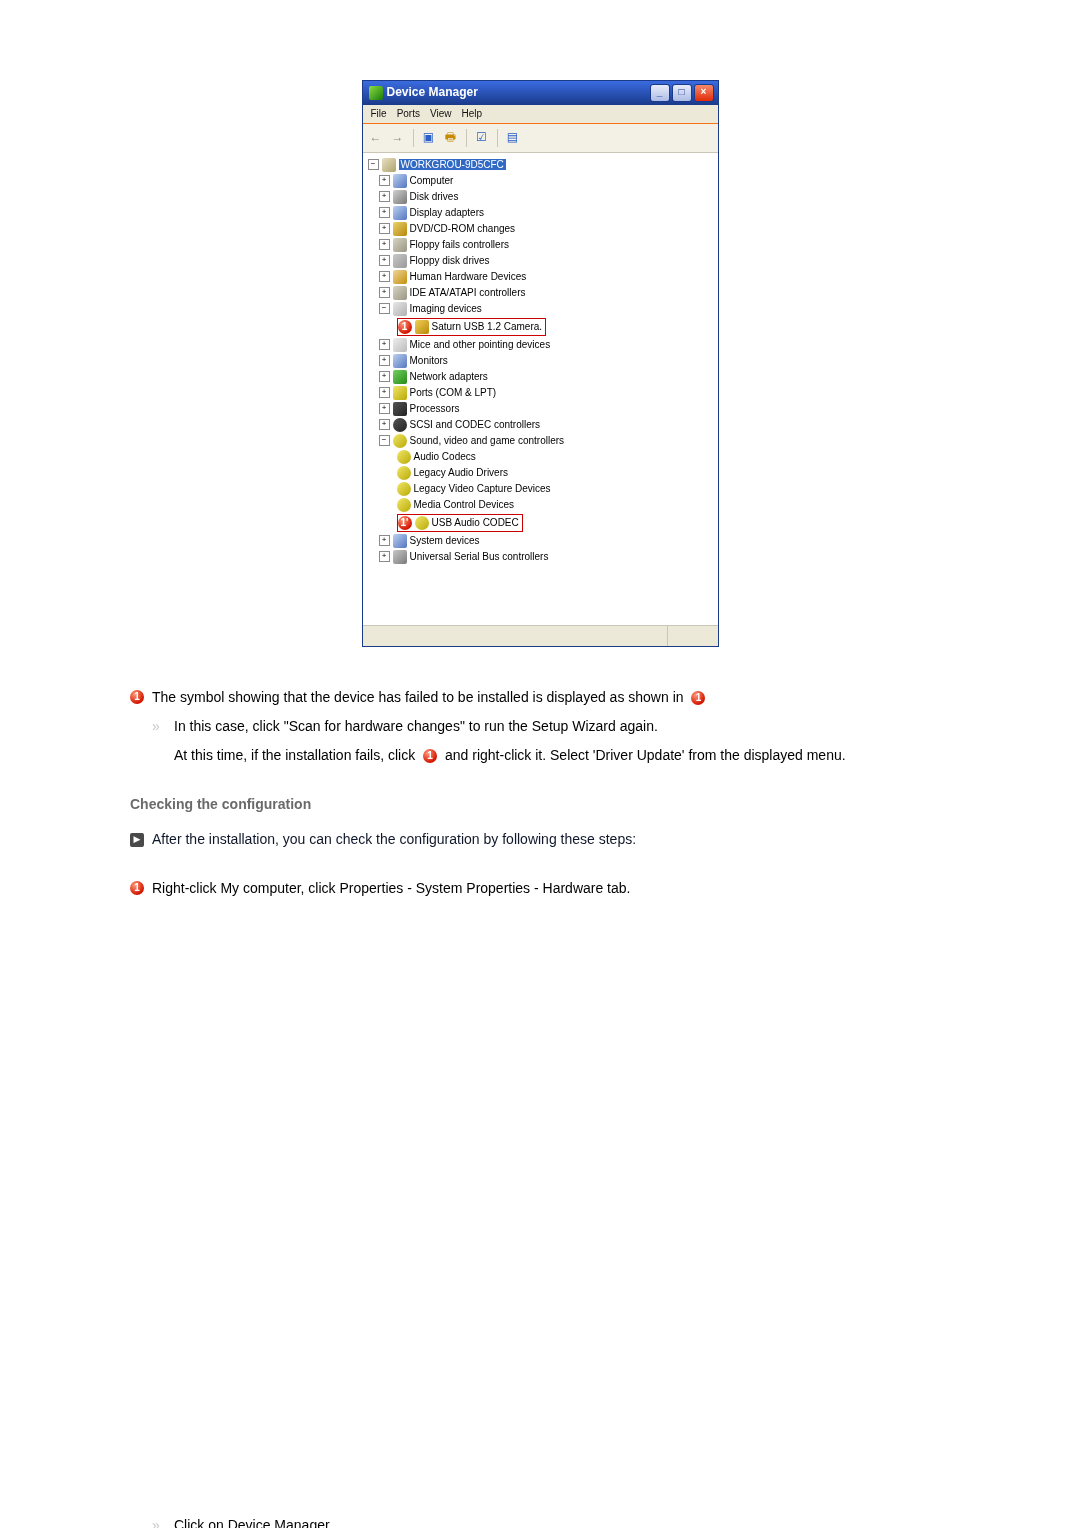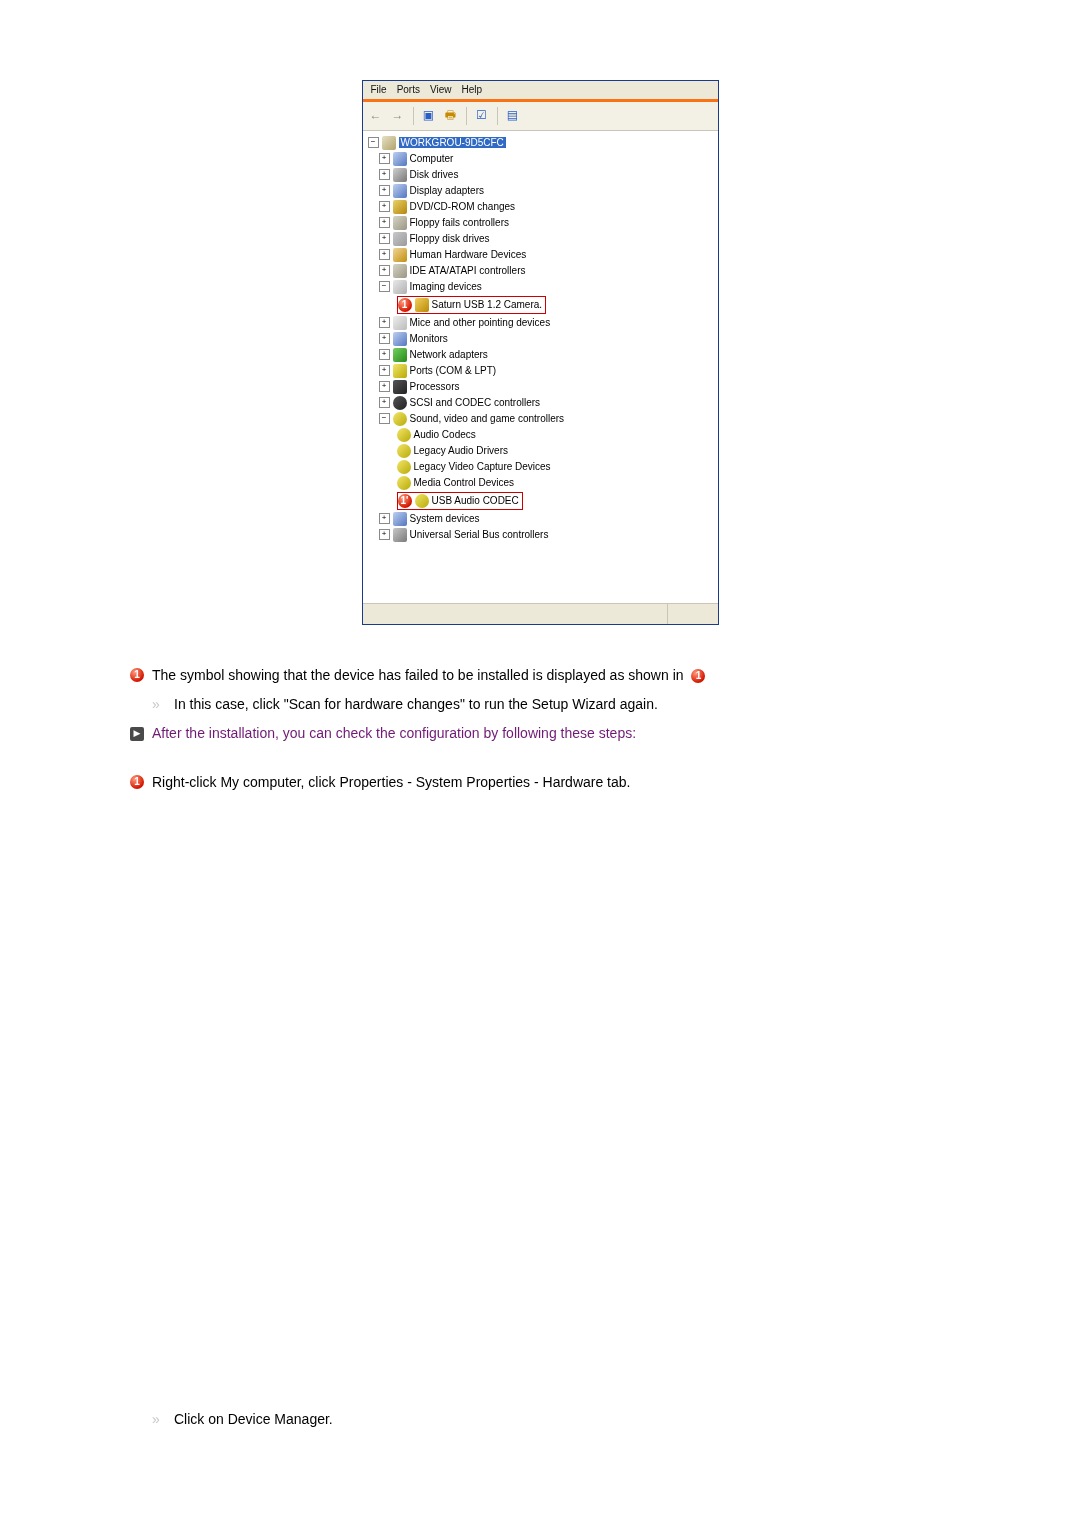--- a/index.html
+++ b/index.html
@@ -56,21 +56,21 @@
     background: linear-gradient(180deg,#e8ecf9,#aebde6);
     color: #1a3a8a;
   }
   .win-btn.close { background: linear-gradient(180deg,#f68a6a,#e12b0a); color:#fff; }
   .menubar {
     display: flex;
     gap: 10px;
     padding: 3px 8px;
     color: #111;
     background: #ece9d8;
-    border-bottom: 3px solid #f97316;
+    border-bottom: 1px solid #f97316;
   }
   .toolbar {
     display: flex;
     align-items: center;
     gap: 4px;
     padding: 3px 4px;
     height: 22px;
     border-bottom: 1px solid #c9c6b7;
     background: #f3f1e6;
     color: #888;
@@ -192,31 +192,42 @@
     flex: none;
     width: 14px;
   }
   .sub-indent { padding-left: 22px; }
   .section-title {
     color: #6a6a6a;
     font-weight: bold;
     margin: 28px 0 14px 0;
     font-size: 14px;
   }
-  .blue-text { color: #701a75; }
+  .blue-text { color: #0f172a; }
   .big-gap { height: 600px; }
 </style>
 </head>
 <body>
 
 <div class="page">
 
   <div class="screenshot-wrap">
     <div class="devmgr-window">
 
+      <div class="titlebar">
+        <div class="title-left">
+          <span class="win-icon"></span>
+          <span>Device Manager</span>
+        </div>
+        <div class="win-buttons">
+          <span class="win-btn">_</span>
+          <span class="win-btn">□</span>
+          <span class="win-btn close">×</span>
+        </div>
+      </div>
 
       <div class="menubar">
         <span>File</span>
         <span>Ports</span>
         <span>View</span>
         <span>Help</span>
       </div>
 
       <div class="toolbar">
         <span class="tb-icon">←</span>
@@ -379,21 +390,30 @@
         <span>The symbol showing that the device has failed to be installed is displayed as shown in</span>
         <span class="badge-num" style="vertical-align:middle;margin-left:4px">1</span>
       </span>
     </div>
 
     <div class="row sub-indent">
       <span class="chev">»</span>
       <span class="txt">In this case, click "Scan for hardware changes" to run the Setup Wizard again.</span>
     </div>
 
-
+    <div class="row sub-indent">
+      <span class="chev" style="visibility:hidden">»</span>
+      <span class="txt">
+        <span>At this time, if the installation fails, click</span>
+        <span class="badge-num" style="vertical-align:middle;margin:0 4px">1</span>
+        <span>and right-click it. Select 'Driver Update' from the displayed menu.</span>
+      </span>
+    </div>
+
+    <div class="section-title">Checking the configuration</div>
 
     <div class="row">
       <span class="bullet-arrow">▶</span>
       <span class="txt blue-text">After the installation, you can check the configuration by following these steps:</span>
     </div>
 
     <div style="height:12px"></div>
 
     <div class="row">
       <span class="badge-num inline">1</span>

